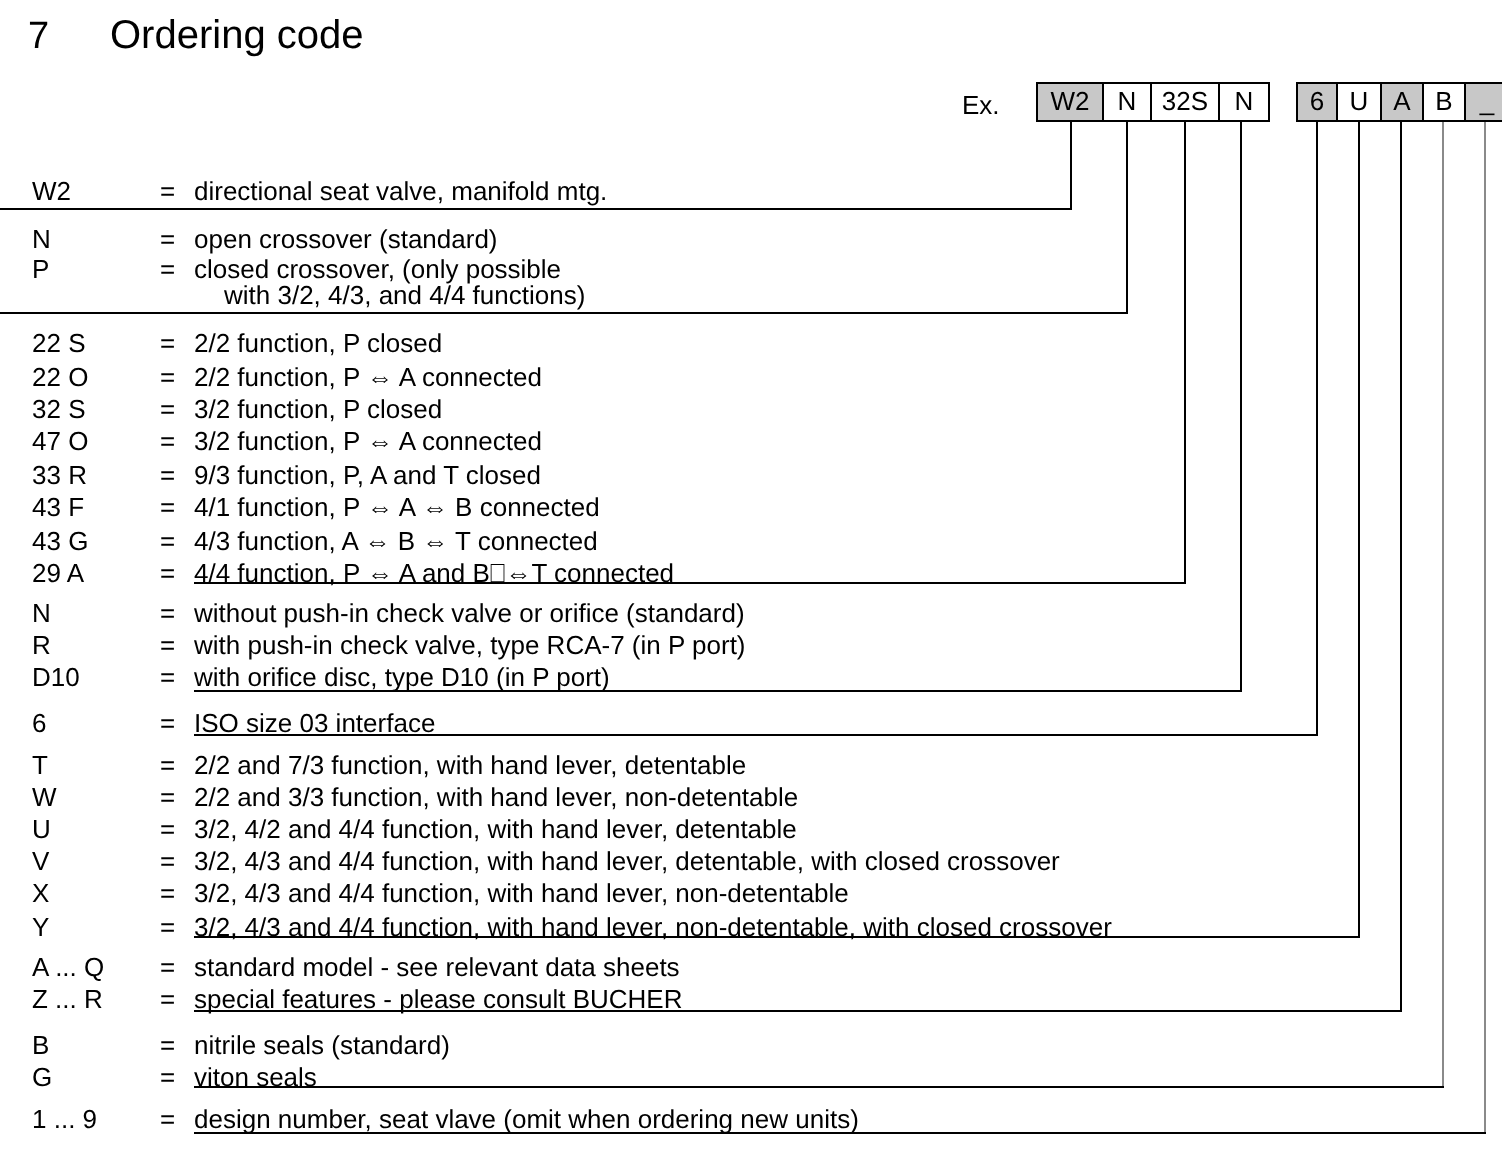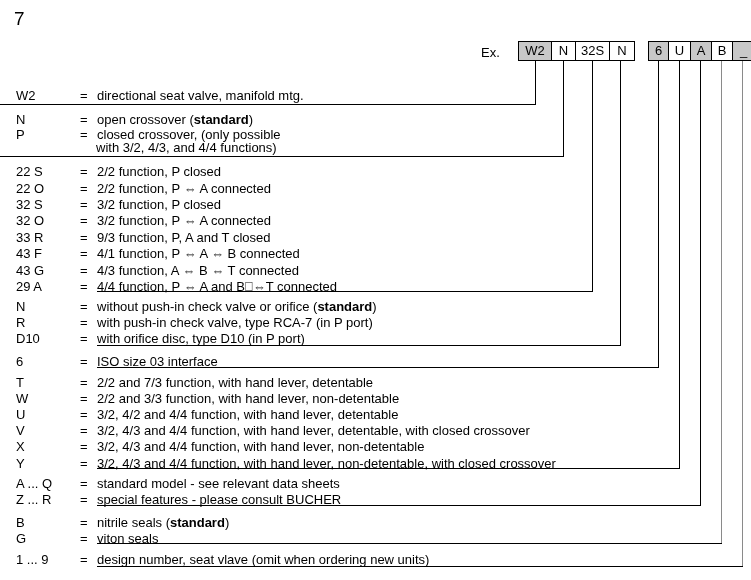--- a/index.html
+++ b/index.html
@@ -75,41 +75,42 @@
     left: 16px; top: 0;
   }
   .def-eq {
     position: absolute;
     left: 80px; top: 0;
   }
   .def-text {
     position: absolute;
     left: 97px; top: 0;
   }
-  .def-text.cont { left: 96px; }
-  .def-text b { font-weight: bold; text-align: right; }
+  .def-text.cont { left: 112px; }
+  .def-text b { font-weight: normal; text-align: right; }
 
   
   .vline {
     position: absolute;
     width: 1.4px;
     background: #000;
   }
   .vline.light { background: #8a8a8a; }
   .hline {
     position: absolute;
     height: 1.4px;
     background: #000;
   }
 </style>
 </head>
 <body>
 
 <div id="title-row">
   <div id="section-number">7</div>
+  <div id="page-title">Ordering code</div>
 </div>
 
 <div id="example-label">Ex.</div>
 <div id="code-group-left" class="code-group">
     <div class="code-cell shaded" style="width: 33px;">W2</div>
     <div class="code-cell" style="width: 24px;">N</div>
     <div class="code-cell" style="width: 34px;">32S</div>
     <div class="code-cell" style="width: 24px;">N</div>
   </div>
 <div id="code-group-right" class="code-group">
@@ -148,21 +149,21 @@
       <span class="def-code">22 O</span>
       <span class="def-eq">=</span>
       <span class="def-text">2/2 function, P ⇔ A connected</span>
     </div>
     <div class="def-row" style="top: 197px;">
       <span class="def-code">32 S</span>
       <span class="def-eq">=</span>
       <span class="def-text">3/2 function, P closed</span>
     </div>
     <div class="def-row" style="top: 213px;">
-      <span class="def-code">32 O</span>
+      <span class="def-code">47 O</span>
       <span class="def-eq">=</span>
       <span class="def-text">3/2 function, P ⇔ A connected</span>
     </div>
     <div class="def-row" style="top: 230px;">
       <span class="def-code">33 R</span>
       <span class="def-eq">=</span>
       <span class="def-text">9/3 function, P, A and T closed</span>
     </div>
     <div class="def-row" style="top: 246px;">
       <span class="def-code">43 F</span>

